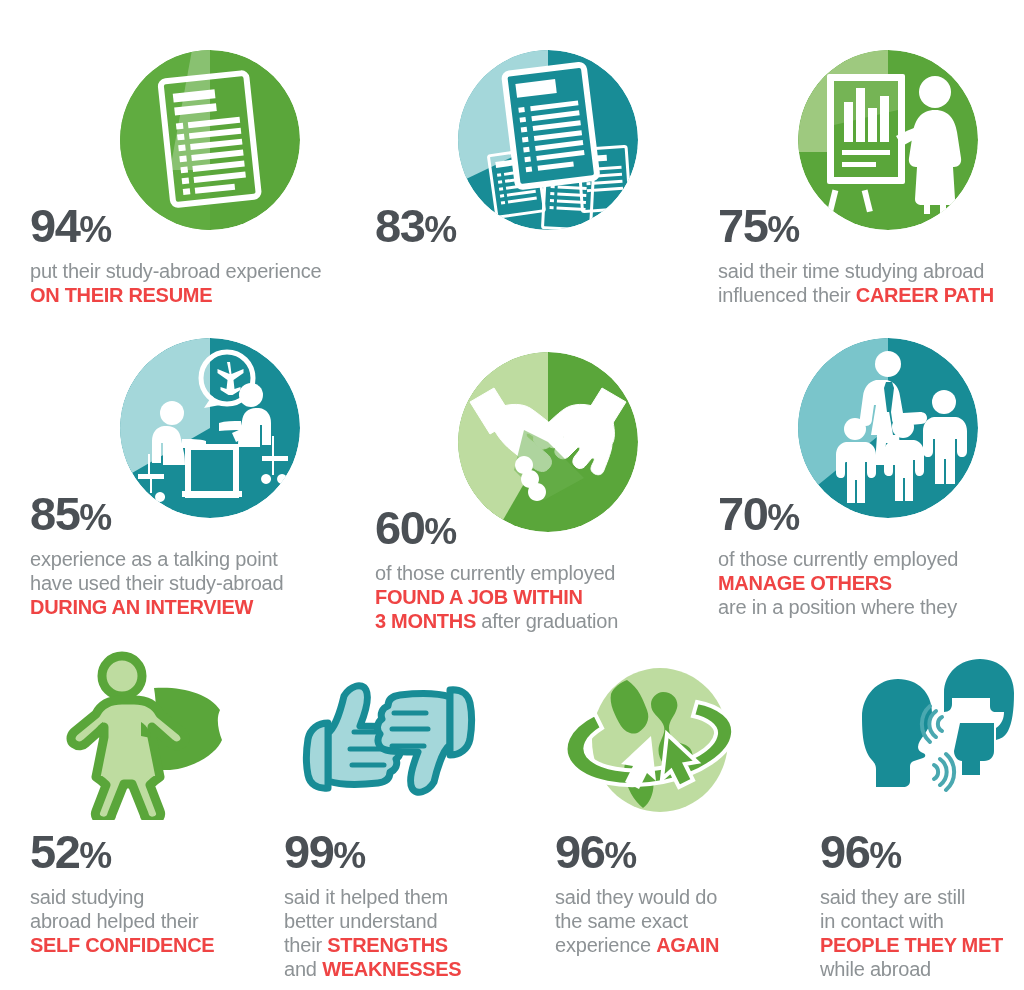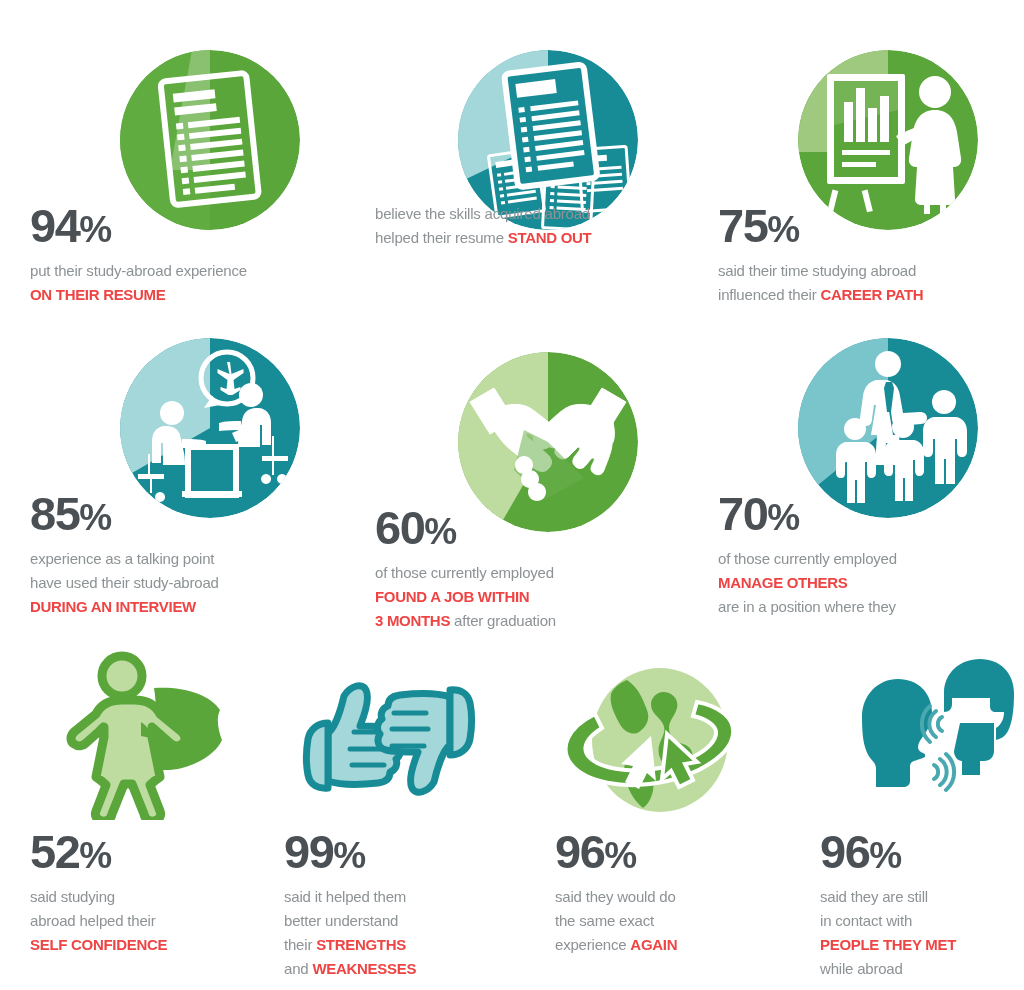--- a/index.html
+++ b/index.html
@@ -56,21 +56,21 @@
     color: #4b5055;
     margin: 0 0 6px 0;
     white-space: nowrap;
   }
   .pct .sym {
     font-size: 37px;
     letter-spacing: -1px;
   }
 
   .lines {
-    font-size: 15px;
+    font-size: 20px;
     line-height: 24px;
     color: #8d9295;
     letter-spacing: -0.2px;
     white-space: nowrap;
   }
   .lines b {
     color: #ef4444;
     font-weight: bold;
     letter-spacing: -0.3px;
   }
@@ -190,24 +190,21 @@
               <rect x="63" y="104" width="6" height="5"></rect>
                 <rect x="75" y="104" width="48" height="5"></rect>
               <rect x="63" y="114" width="6" height="5"></rect>
                 <rect x="75" y="114" width="36" height="5"></rect>
             </g>
           </g>
         </svg>
       </div>
     </div>
     <div class="text-block" style="top:152px;">
-      <div class="lines">
-        <div><span>believe the skills acquired abroad</span></div>
-        <div><span>helped their resume </span><b>STAND OUT</b></div>
-      </div>
+      <div class="pct"><span>83</span><span class="sym">%</span></div>
     </div>
   </div>
 
   <div class="stat" style="left:718px; top:50px; width:320px; height:260px;">
     <div class="icon-wrap" style="left:80px; top:0;">
       <div class="circle" style="width:180px;height:180px;">
         <svg width="180" height="180" viewBox="0 0 180 180">
           <circle cx="90" cy="90" r="90" fill="#5aa63a"></circle>
           <path d="M90 0 A90 90 0 0 0 1 102 L90 102 Z" fill="#9ec97f"></path>
           <g fill="#ffffff">

